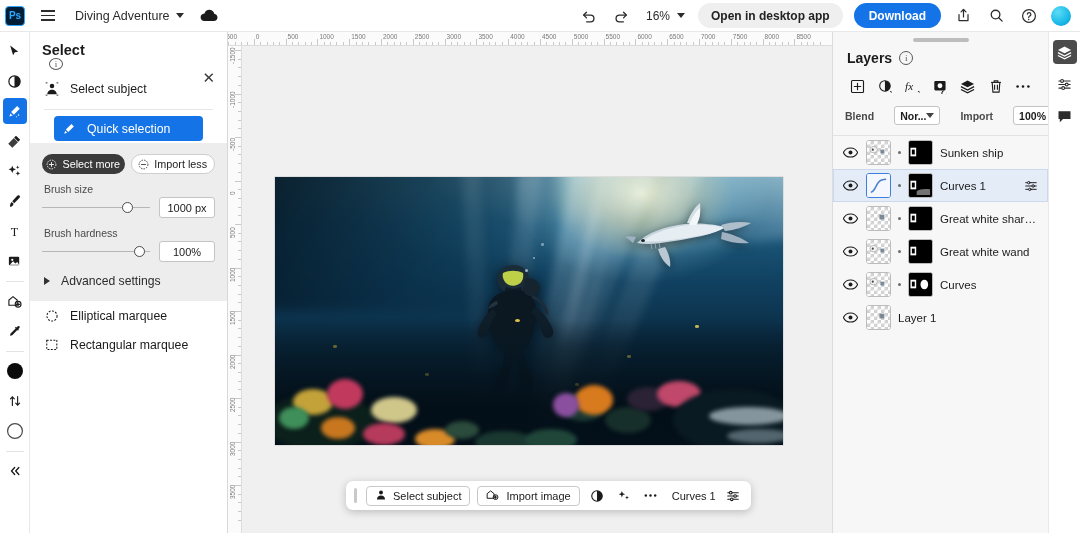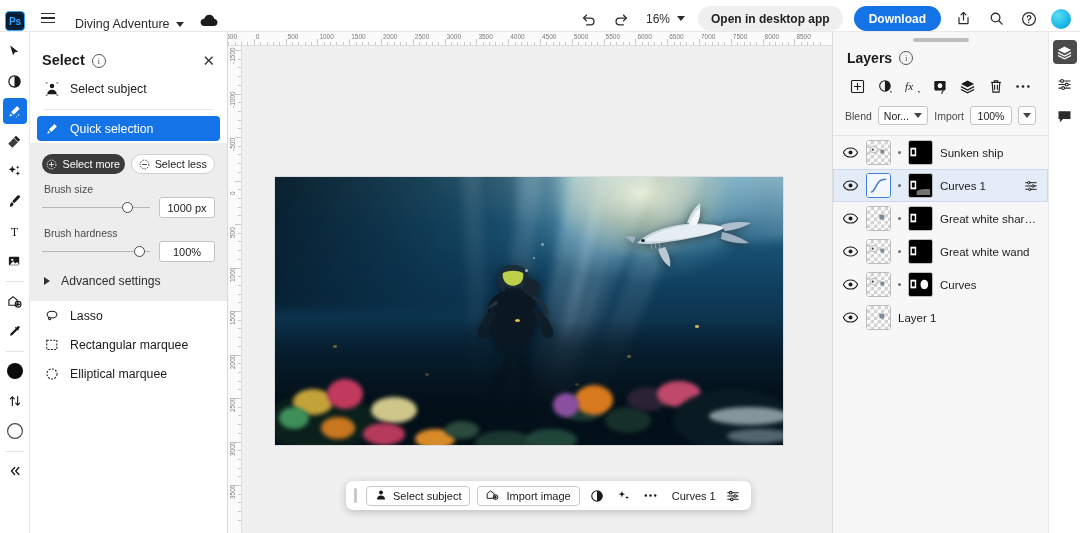--- a/index.html
+++ b/index.html
@@ -6,21 +6,21 @@
   body {
     width:1080px; height:533px; overflow:hidden;
     font-family:"Liberation Sans", sans-serif;
     font-size:12px; color:#2c2c2c; background:#ffffff;
   }
   #app { position:relative; width:1080px; height:533px; }
 
   
   .topbar {
     position:absolute; left:0; top:0; width:1080px; height:32px;
-    background:#fff; display:flex; align-items:flex-end;
+    background:#fff; display:flex; align-items:center;
     border-bottom:1px solid #e8e8e8; z-index:40;
   }
   .ps-logo {
     width:20px; height:20px; margin-left:5px; border-radius:4px;
     background:#001e36; border:1px solid #31a8ff;
     color:#31a8ff; font-size:10px; font-weight:bold;
     display:flex; align-items:center; justify-content:center;
   }
   .hamburger { width:26px; height:26px; margin-left:10px; display:flex;
     flex-direction:column; align-items:center; justify-content:center; gap:3px; cursor:pointer;}
@@ -52,33 +52,33 @@
   .tool { width:24px;height:26px; margin-bottom:4px; border-radius:4px;
     display:flex;align-items:center;justify-content:center; cursor:pointer; color:#1b1b1b;}
   .tool.sel { background:#1473e6; color:#fff; }
   .rail-div { width:18px;height:1px;background:#e3e3e3;margin:3px 0 6px; }
 
   
   .selpanel {
     position:absolute; left:30px; top:32px; width:198px; height:501px;
     background:#fff; border-right:1px solid #d8d8d8; z-index:25; padding-top:10px;
   }
-  .sp-head { display:flex;align-items:flex-end; padding:0 12px; height:26px;}
+  .sp-head { display:flex;align-items:flex-start; padding:0 12px; height:26px;flex-direction:column;}
   .sp-title { font-size:14.5px; font-weight:700; color:#1b1b1b;}
   .info-i { width:14px;height:14px;border-radius:50%;border:1.2px solid #585858;
     font-size:9px; color:#585858; display:flex;align-items:center;justify-content:center;
     margin-left:7px; font-family:"Liberation Serif",serif; cursor:pointer;}
   .sp-close { margin-left:auto; font-size:15px; color:#3a3a3a; cursor:pointer; line-height:1;}
   .sp-row {
     display:flex;align-items:center;gap:10px; height:29px; padding:0 14px;
     font-size:12.3px; color:#1b1b1b; cursor:pointer;
   }
   .sp-row .ico { width:16px;height:16px;display:flex;align-items:center;justify-content:center;flex:0 0 16px;}
   .sp-sep { height:1px; background:#e6e6e6; margin:6px 14px;}
-  .sp-row.active { background:#1473e6; color:#fff; border-radius:4px; margin:0 7px; padding:0 7px; height:25px;}
+  .sp-row.active { background:#1473e6; color:#fff; border-radius:4px; margin:0 24px; padding:0 7px; height:25px;}
   .qsbox { background:#ededed; padding:7px 0 10px; margin-top:2px;}
   .seg { display:flex; gap:6px; padding:4px 12px 0;}
   .seg-btn { flex:1; height:20px; border-radius:11px; display:flex;align-items:center;justify-content:center;gap:5px;
     font-size:10.8px; cursor:pointer;}
   .seg-btn.on { background:#3b3b3b; color:#fff;}
   .seg-btn.off { background:#fff; color:#222; border:1px solid #cfcfcf;}
   .lbl { font-size:10.5px; color:#4a4a4a; padding:9px 0 2px 14px;}
   .sliderow { display:flex; align-items:center; padding:0 12px; gap:9px;}
   .track { position:relative; flex:1; height:14px; display:flex;align-items:center;}
   .track:before { content:""; position:absolute; left:0;right:0;height:1.5px;background:#b6b6b6;}
@@ -140,21 +140,21 @@
   
   .layerspanel {
     position:absolute; left:832px; top:32px; width:216px; height:501px;
     background:#f7f7f7; border-left:1px solid #dcdcdc; z-index:25;
   }
   .drag-handle { width:56px;height:4px;border-radius:3px;background:#bdbdbd;margin:6px auto 0; cursor:grab;}
   .lp-head { display:flex;align-items:center;padding:8px 14px 0;}
   .lp-title { font-size:14px;font-weight:700;color:#1b1b1b;}
   .lp-tools { display:flex;align-items:center;justify-content:space-between;padding:10px 14px 0;}
   .lp-tools .ti { width:21px;height:21px;display:flex;align-items:center;justify-content:center;cursor:pointer;color:#1b1b1b;}
-  .blendrow { display:flex;align-items:center;padding:9px 12px 10px; gap:6px; font-size:10.5px;color:#4a4a4a;}
+  .blendrow { display:flex;align-items:center;padding:9px 12px 10px; gap:20px; font-size:10.5px;color:#4a4a4a;font-weight:bold;}
   .minisel { height:19px;border:1px solid #c4c4c4;border-radius:3px;background:#fff;
     display:flex;align-items:center;justify-content:space-between;padding:0 5px;font-size:10.5px;color:#1b1b1b;cursor:pointer;}
   .lp-div { height:1px;background:#e2e2e2;}
   .layerrow { display:flex;align-items:center;height:33px;padding:0 9px;gap:7px;cursor:pointer;}
   .layerrow.sel { background:#e4ecf7; box-shadow:inset 0 0 0 1px #ccd9ec;}
   .eye { width:17px;height:17px;display:flex;align-items:center;justify-content:center;cursor:pointer;flex:0 0 17px;}
   .thumb { width:25px;height:25px;border:1px solid #bcbcbc;border-radius:3px;background:#fff;
     overflow:hidden;position:relative;flex:0 0 25px;}
   .thumb.adj { border:1.6px solid #3d7fdb; }
   .checker {
@@ -375,21 +375,21 @@
               <circle cx="7" cy="7" r="5.6" stroke-dasharray="2 1.3"></circle>
               <path d="M7 4.4v5.2M4.4 7h5.2" stroke-linecap="round"></path>
             </svg>
           <span>Select more</span>
         </div>
         <div class="seg-btn off">
           <svg width="11" height="11" viewBox="0 0 14 14" fill="none" stroke="#333" stroke-width="1.1">
               <circle cx="7" cy="7" r="5.6" stroke-dasharray="2 1.3"></circle>
               <path d="M4.4 7h5.2" stroke-linecap="round"></path>
             </svg>
-          <span>Select less</span>
+          <span>Import less</span>
         </div>
       </div>
 
       <div class="lbl">Brush size</div>
       <div class="sliderow">
         <div class="track">
           <span class="knob" style="left:74%"></span>
         </div>
         <div class="numbox">
             <span>1000 px</span>
@@ -407,42 +407,33 @@
       </div>
 
       <div class="adv">
         <span class="arrow-r"></span>
         <span>Advanced settings</span>
       </div>
     </div>
 
     <div class="sp-row">
       <span class="ico">
-        <svg width="14" height="14" viewBox="0 0 16 16" fill="none" stroke="#1b1b1b" stroke-width="1.2">
-            <ellipse cx="8" cy="6.4" rx="5.6" ry="3.9"></ellipse>
-            <path d="M4.5 9.4c-.8 1.1-.6 2.3.4 2.7.9.3 1.6-.3 1.4-1.1" stroke-linecap="round"></path>
-          </svg>
-      </span>
-      <span>Lasso</span>
+        <svg width="14" height="14" viewBox="0 0 16 16" fill="none" stroke="#1b1b1b" stroke-width="1.2" stroke-dasharray="2.2 1.6">
+            <circle cx="8" cy="8" r="5.8"></circle>
+          </svg>
+      </span>
+      <span>Elliptical marquee</span>
     </div>
     <div class="sp-row">
       <span class="ico">
         <svg width="14" height="14" viewBox="0 0 16 16" fill="none" stroke="#1b1b1b" stroke-width="1.2" stroke-dasharray="2.2 1.6">
             <rect x="2" y="2.6" width="11.5" height="10.5"></rect>
           </svg>
       </span>
       <span>Rectangular marquee</span>
-    </div>
-    <div class="sp-row">
-      <span class="ico">
-        <svg width="14" height="14" viewBox="0 0 16 16" fill="none" stroke="#1b1b1b" stroke-width="1.2" stroke-dasharray="2.2 1.6">
-            <circle cx="8" cy="8" r="5.8"></circle>
-          </svg>
-      </span>
-      <span>Elliptical marquee</span>
     </div>
   </div>
 
   <div class="canvaswrap">
     <div class="ruler-h" id="rulerH">
         <span class="rt" style="left: -4px; top: 1px;">-500</span>
         <span class="rtick" style="left: 0.36px; bottom: 0px; width: 1px; height: 3px;"></span>
         <span class="rtick" style="left: 6.72px; bottom: 0px; width: 1px; height: 3px;"></span>
         <span class="rtick" style="left: 13.08px; bottom: 0px; width: 1px; height: 3px;"></span>
         <span class="rtick" style="left: 19.44px; bottom: 0px; width: 1px; height: 3px;"></span>

